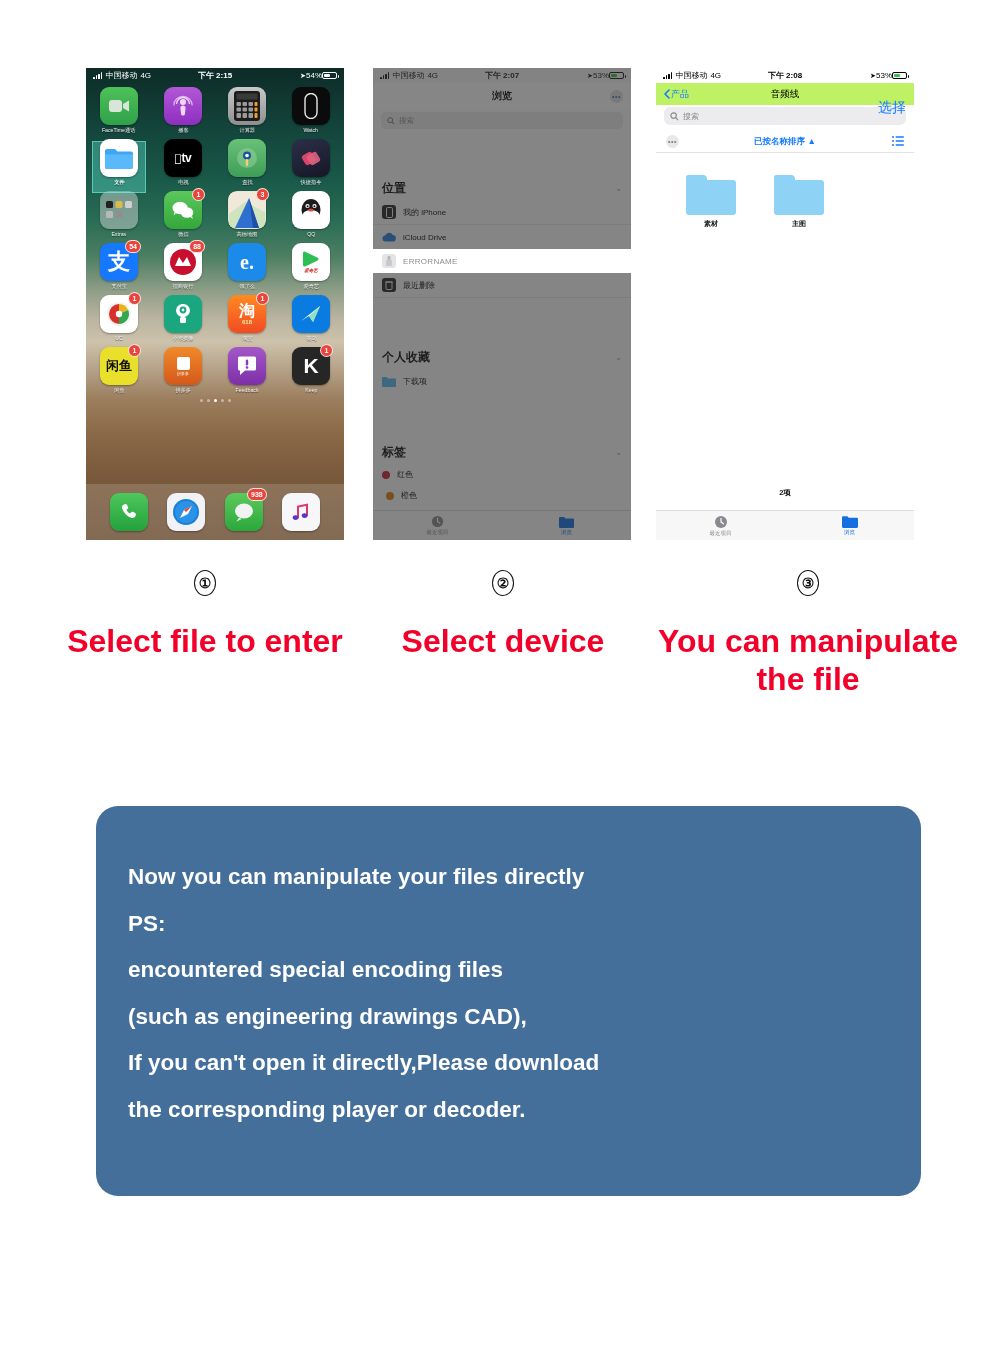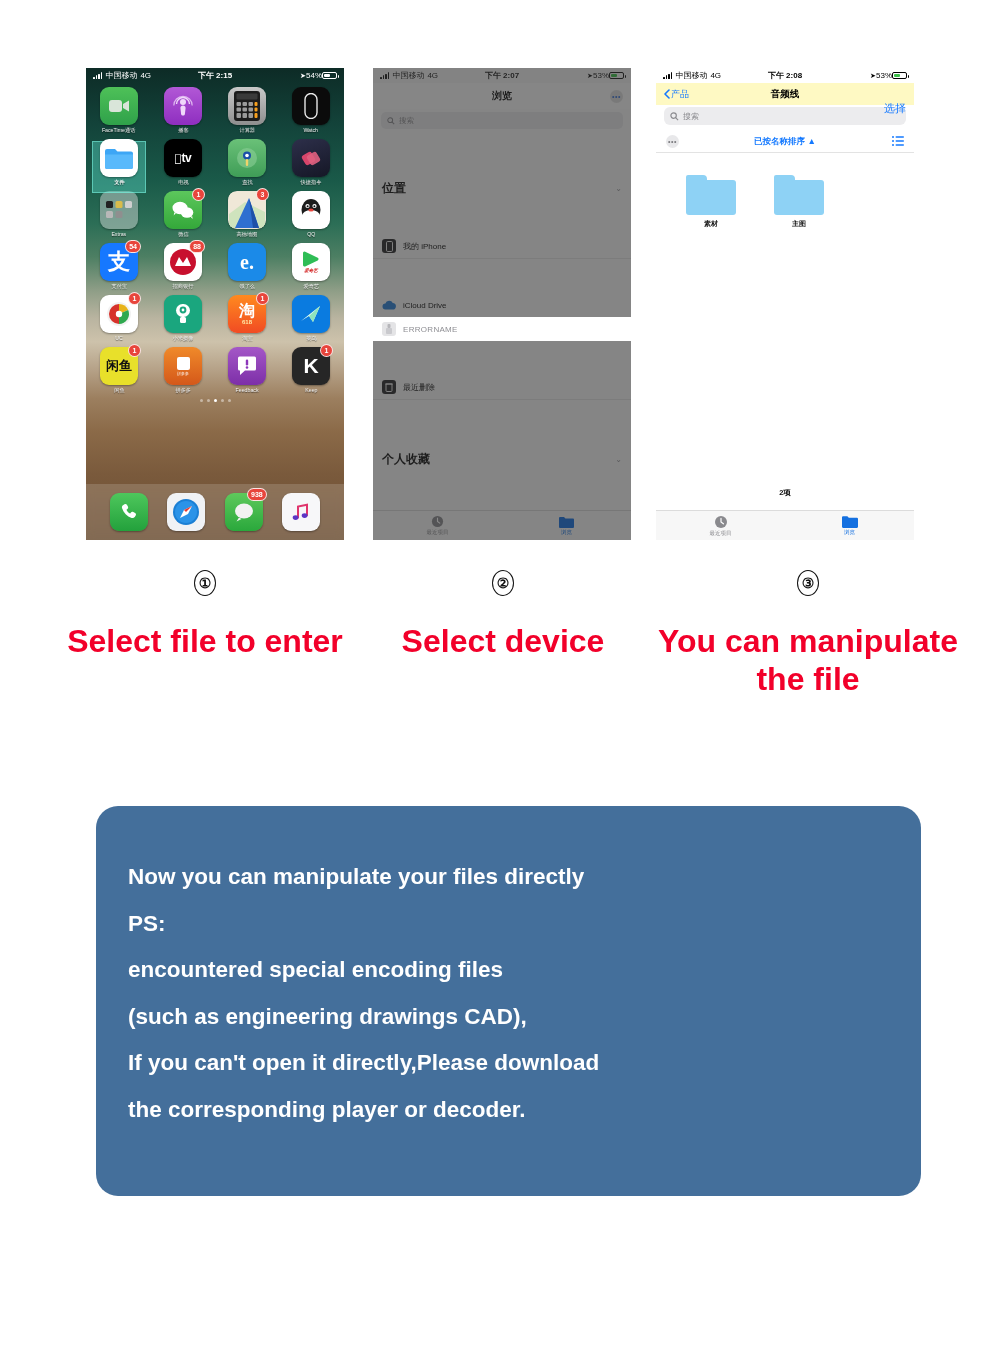--- a/index.html
+++ b/index.html
@@ -96,45 +96,45 @@
   .nav2 .more { position:absolute; right:8px; width:13px;height:13px;border-radius:50%;
     background:#dcdcdc; display:flex;align-items:center;justify-content:center;
     font-size:7px; color:#3b73d6; letter-spacing:.5px;}
   .searchbar {
     margin: 3px 8px 6px; height: 17px; border-radius: 5px; background:#e6e6e8;
     display:flex; align-items:center; gap:4px; padding: 0 6px; font-size:7.5px; color:#8a8a8e;
   }
   .sec-head { display:flex; align-items:center; padding: 7px 9px 3px; margin-top: 44px; }
   .sec-head .title { font-size: 12px; font-weight: bold; color:#111; }
   .sec-head .chev { margin-left:auto; color:#9a9a9e; font-size:8px; }
-  .row2 { display:flex; align-items:center; gap:7px; padding: 5px 9px; font-size:8px; color:#111;margin-top:34px; }
+  .row2 { display:flex; align-items:center; gap:7px; padding: 5px 9px; font-size:8px; color:#111; }
   .row2 .ic { width:14px; height:14px; border-radius:3px; display:flex;align-items:center;justify-content:center;font-size:8px; }
   .row2.sep { border-bottom: .5px solid #e2e2e2; }
   .errorrow {
     position: relative; z-index: 30; background:#ffffff;
     display:flex; align-items:center; gap:7px; padding: 5px 9px;
     font-size:8px; color:#8e8e93; letter-spacing:.3px;
   }
   .errorrow .ic { width:14px;height:14px;border-radius:3px;background:#e4e4e6;
     display:flex;align-items:center;justify-content:center;color:#b0b0b4;font-size:8px;}
   .dot { width:8px;height:8px;border-radius:50%; flex:none;}
   .tabbar2 {
     position:absolute;left:0;bottom:0;width:258px;height:30px;background:#f6f6f6;
     border-top:.5px solid #d8d8d8; display:flex;
   }
   .tabitem { flex:1; display:flex; flex-direction:column; align-items:center; justify-content:center; gap:1px; }
   .tabitem .lbl { font-size:5.5px; }
 
   
   #phone3 .screen { width:258px; height:472px; position:relative; background:#fff; }
   #phone3 .statusbar { color:#000; background:#fff; }
-  .nav3 { height:22px; display:flex; align-items:center; padding: 0 8px; position:relative; background:#fef9c3;}
+  .nav3 { height:22px; display:flex; align-items:center; padding: 0 8px; position:relative; background:#bef264;}
   .nav3 .back { font-size:9px; color:#1479ff; display:flex; align-items:center; gap:1px; font-weight:500;}
-  .nav3 .t { position:absolute; left:0; right:0; text-align:center; font-size:9.5px; font-weight:bold; color:#000; }
-  .nav3 .act { margin-left:auto; font-size:11px; color:#1479ff; position:relative; z-index:2;margin-top:28px;}
+  .nav3 .t { position:absolute; left:0; right:0; text-align:center; font-size:9.5px; font-weight:normal; color:#000; }
+  .nav3 .act { margin-left:auto; font-size:14px; color:#1479ff; position:relative; z-index:2;margin-top:28px;}
   .searchbar3 { margin: 2px 8px 6px; height:18px; border-radius:6px; background:#ececee;
     display:flex;align-items:center;gap:4px;padding:0 6px;font-size:8px;color:#8a8a8e;}
   .sortrow { height:22px; display:flex; align-items:center; padding: 0 10px;
     border-bottom:.5px solid #e3e3e3; position:relative; }
   .sortrow .more { width:13px;height:13px;border-radius:50%;background:#e8e8ea;
     display:flex;align-items:center;justify-content:center;font-size:7px;color:#7a7a7e;letter-spacing:.5px;}
   .sortrow .lbl { position:absolute;left:0;right:0;text-align:center;font-size:8.5px;color:#1479ff;font-weight:bold;}
   .sortrow .listic { margin-left:auto; color:#1479ff; font-size:10px; position:relative; z-index:2;}
   .folders { display:flex; padding: 22px 0 0 28px; gap: 34px; }
   .folderitem { width:54px; display:flex;flex-direction:column;align-items:center;}

